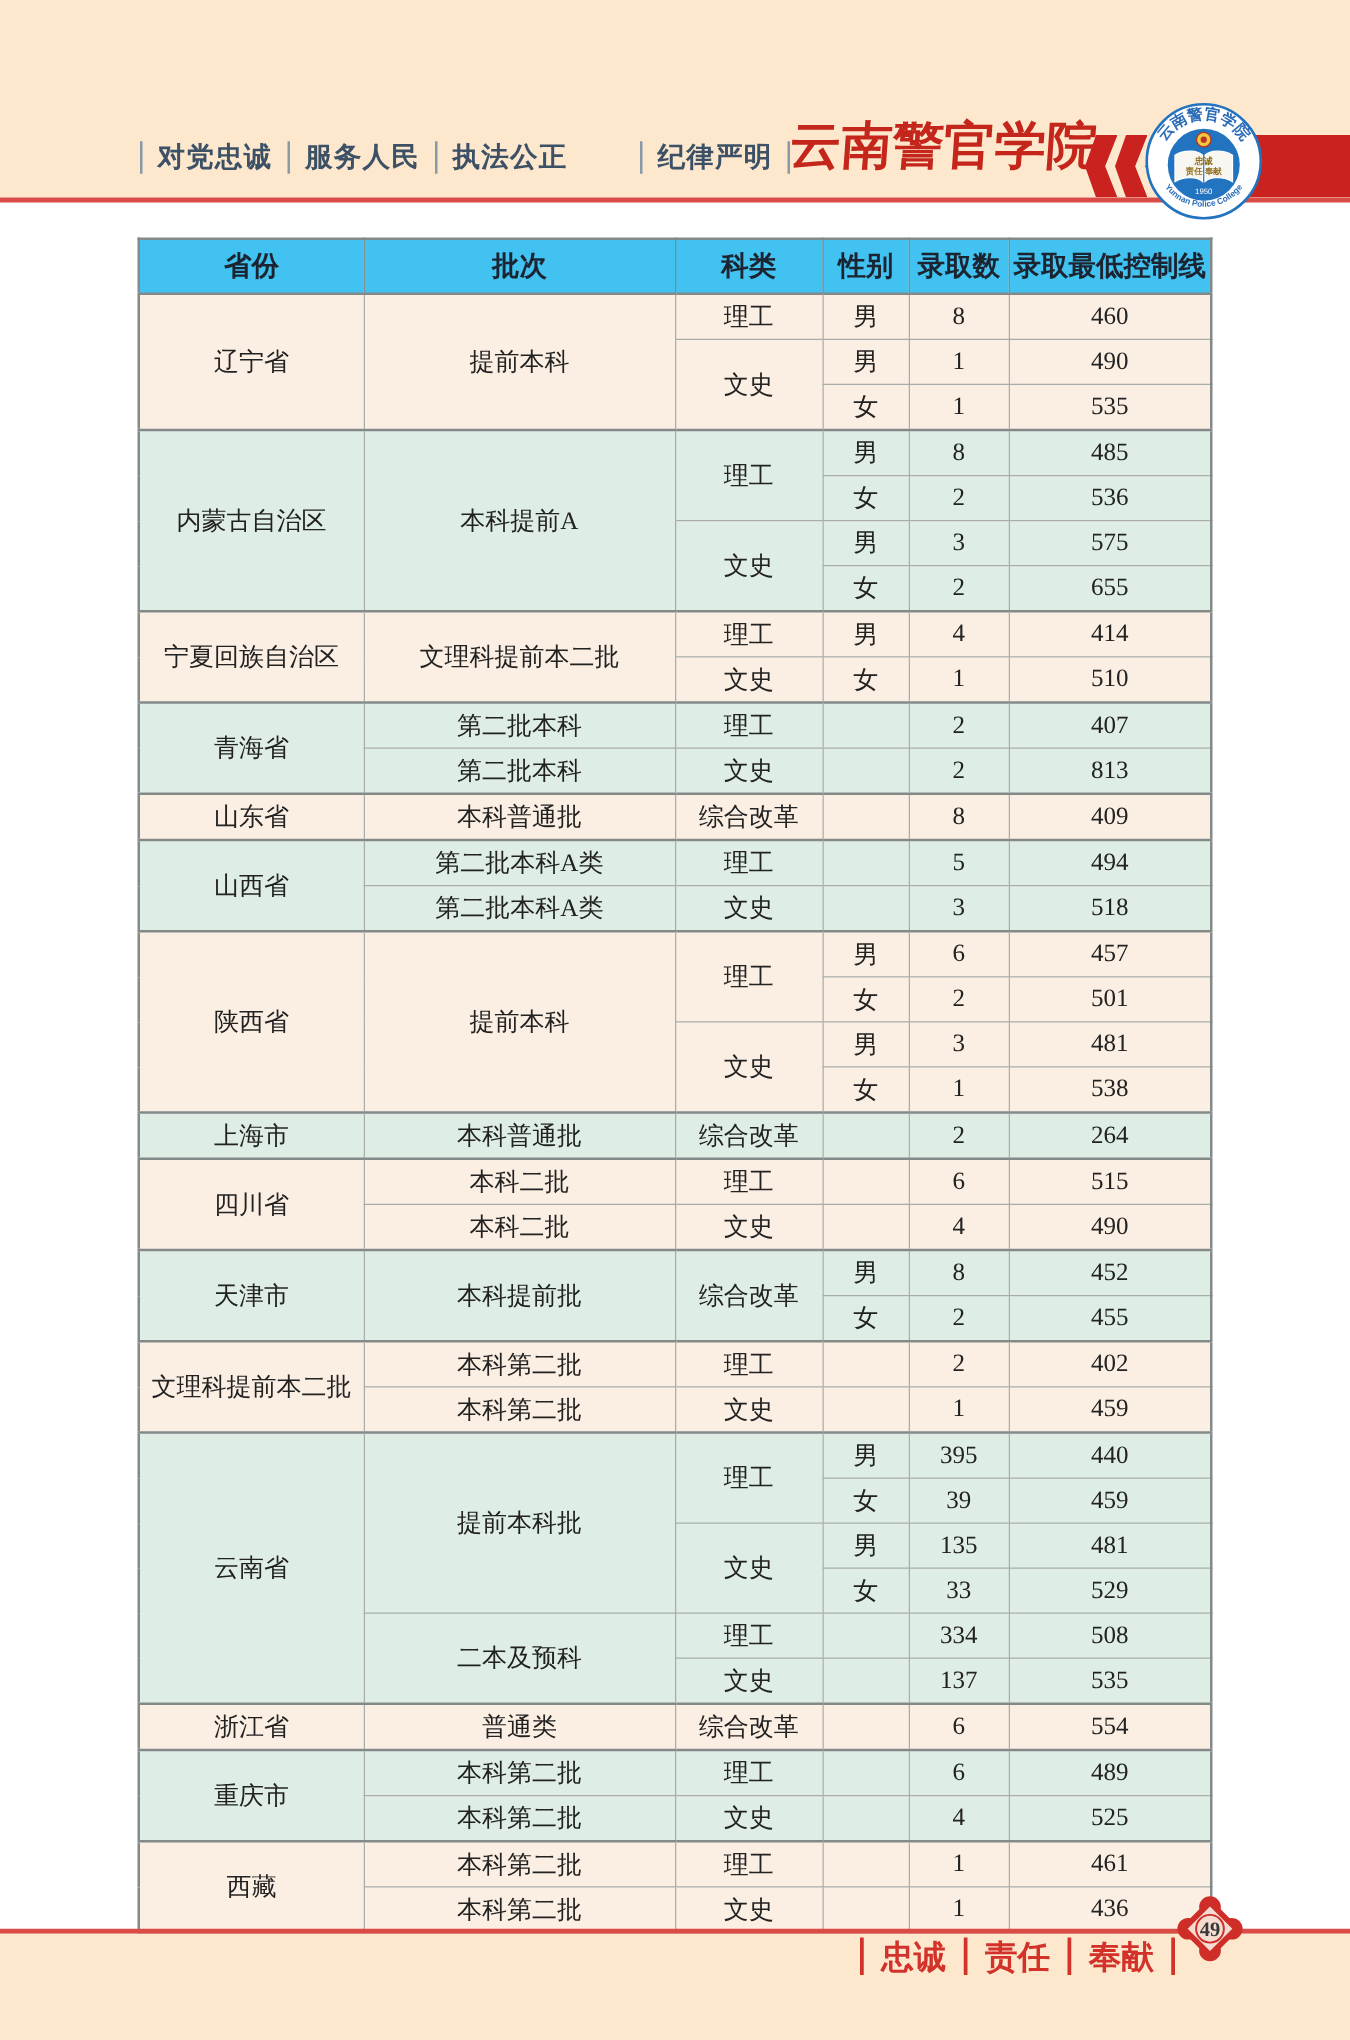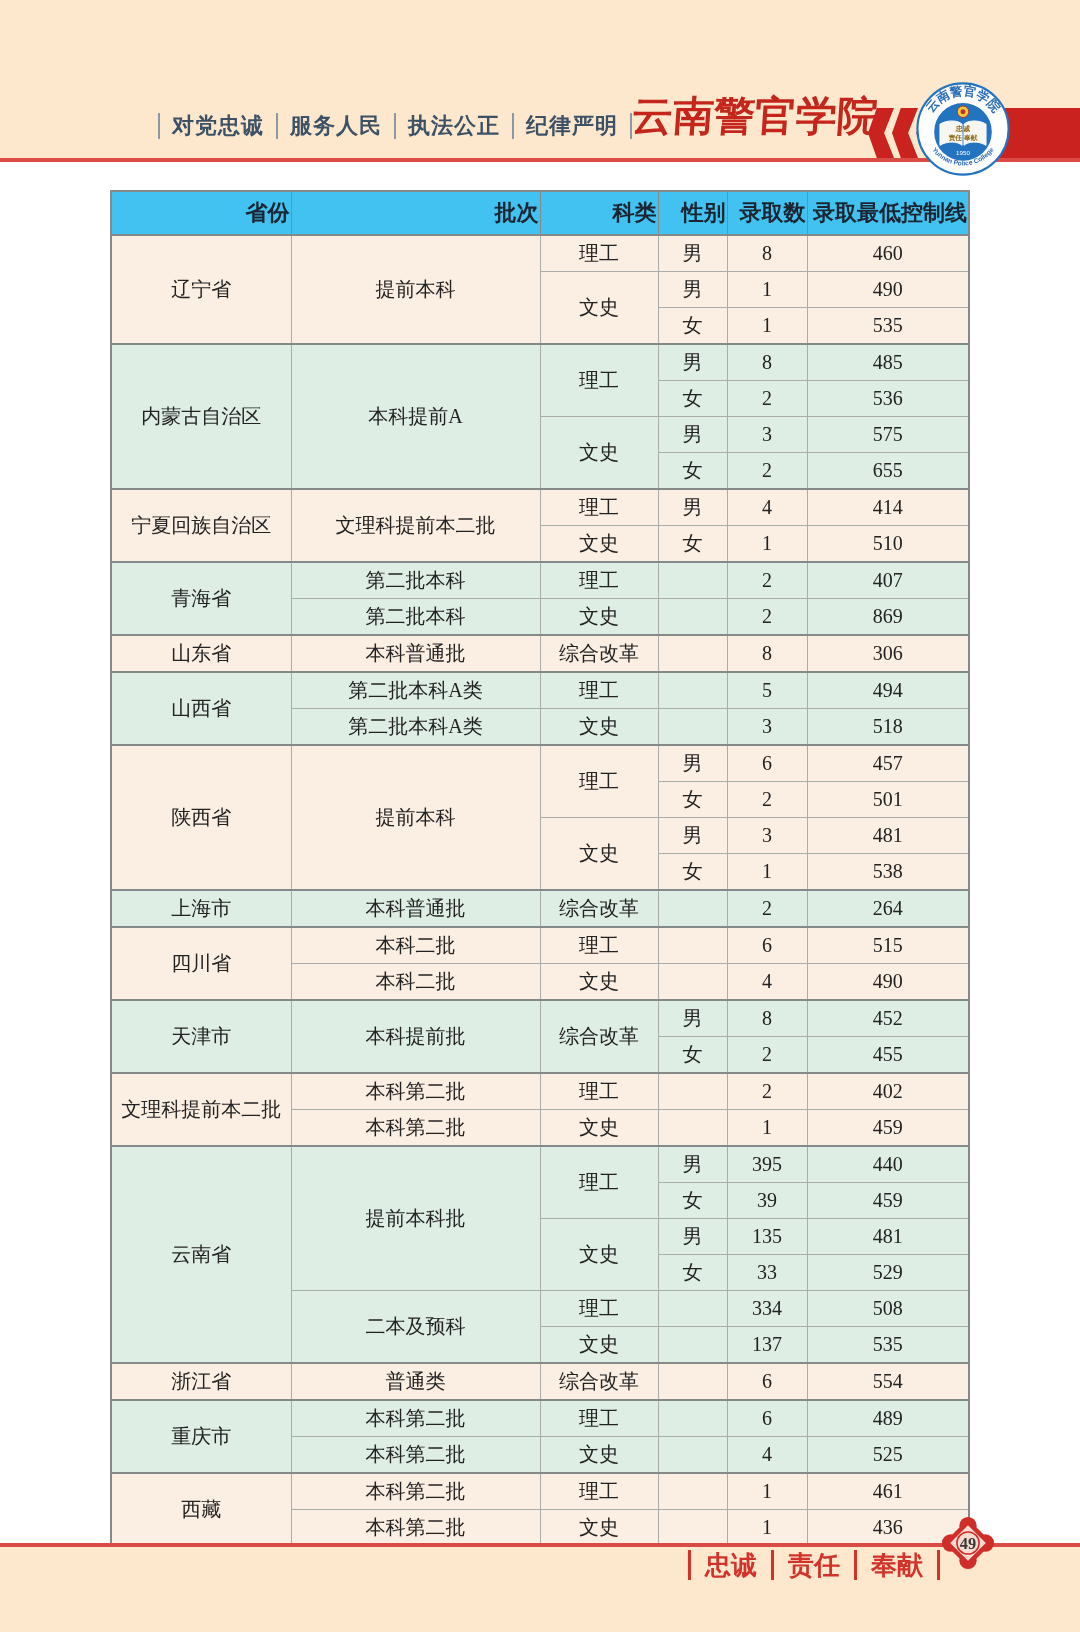--- a/index.html
+++ b/index.html
@@ -5,36 +5,36 @@
   html,body{margin:0;padding:0;background:#e8e8e8;}
   #page{position:relative;width:1080px;height:1632px;background:#ffffff;overflow:hidden;
         font-family:"Liberation Sans",sans-serif;margin:0 auto;}
 
   
   .cream-top{position:absolute;top:0;left:0;width:1080px;height:158px;background:#FDE8CE;}
   .red-rule-top{position:absolute;top:158px;left:0;width:1080px;height:4px;background:#DB4B45;}
   .slogan-row{position:absolute;top:113px;right:448px;display:flex;align-items:center;
               color:#3D5166;font-size:22px;font-weight:bold;letter-spacing:1px;}
   .slogan-row .li-item{padding:0 12px;border-left:2px solid #8A99A8;line-height:26px;}
-  .slogan-row .li-item:last-child{border-right:2px solid #8A99A8;}
+  .slogan-row .li-item:last-child{border-right:2px solid #8A99A8;margin-left:46px;}
   .calligraphy{position:absolute;top:90px;left:632px;width:236px;text-align:center;
                font-family:"DejaVu Serif",serif;font-weight:bold;font-size:41px;line-height:52px;
                color:#C4261B;transform:skewX(-4deg);white-space:nowrap;}
   .chev{position:absolute;top:108px;width:26px;height:50px;background:#C9221F;
         clip-path:polygon(100% 0,34% 0,0 50%,34% 100%,100% 100%,62% 50%);}
   .chev.a{left:868px;} .chev.b{left:892px;}
   .red-band{position:absolute;top:108px;left:916px;width:164px;height:50px;background:#C9221F;
             clip-path:polygon(0 50%,16px 0,100% 0,100% 100%,16px 100%);}
   .emblem{position:absolute;top:81px;left:915px;width:96px;height:96px;}
 
   
   table.adm{position:absolute;left:110px;top:190px;width:858px;border-collapse:collapse;
             table-layout:fixed;border:2px solid #848A8A;}
   table.adm th{height:40px;background:#41C2F0;color:#1B2430;font-size:22px;font-weight:bold;
-               border:1px solid #848A8A;text-align:right;}
+               border:1px solid #848A8A;text-align:center;}
   table.adm td{height:35px;padding:0;border:1px solid #A8ADAA;text-align:center;
                font-family:"Liberation Serif",serif;font-size:20px;color:#222;}
   table.adm tr.group-start td{border-top:2px solid #848A8A;}
   td.pink{background:#FBEEE2;}
   td.green{background:#DFEEE5;}
 
   
   .red-rule-bottom{position:absolute;top:1543px;left:0;width:1080px;height:4px;background:#DB4B45;}
   .cream-bottom{position:absolute;top:1547px;left:0;width:1080px;height:85px;background:#FDE8CE;}
   .footer-slogans{position:absolute;top:1550px;right:140px;display:flex;align-items:center;
@@ -169,29 +169,29 @@
           <td class="green">理工</td>
           <td class="green"></td>
           <td class="green">2</td>
           <td class="green">407</td>
         </tr>
         <tr>
           <td class="green">第二批本科</td>
           <td class="green">文史</td>
           <td class="green"></td>
           <td class="green">2</td>
-          <td class="green">869</td>
+          <td class="green">813</td>
         </tr>
         <tr class="group-start">
           <td class="pink">山东省</td>
           <td class="pink">本科普通批</td>
           <td class="pink">综合改革</td>
           <td class="pink"></td>
           <td class="pink">8</td>
-          <td class="pink">306</td>
+          <td class="pink">409</td>
         </tr>
         <tr class="group-start">
           <td class="green" rowspan="2">山西省</td>
           <td class="green">第二批本科A类</td>
           <td class="green">理工</td>
           <td class="green"></td>
           <td class="green">5</td>
           <td class="green">494</td>
         </tr>
         <tr>

